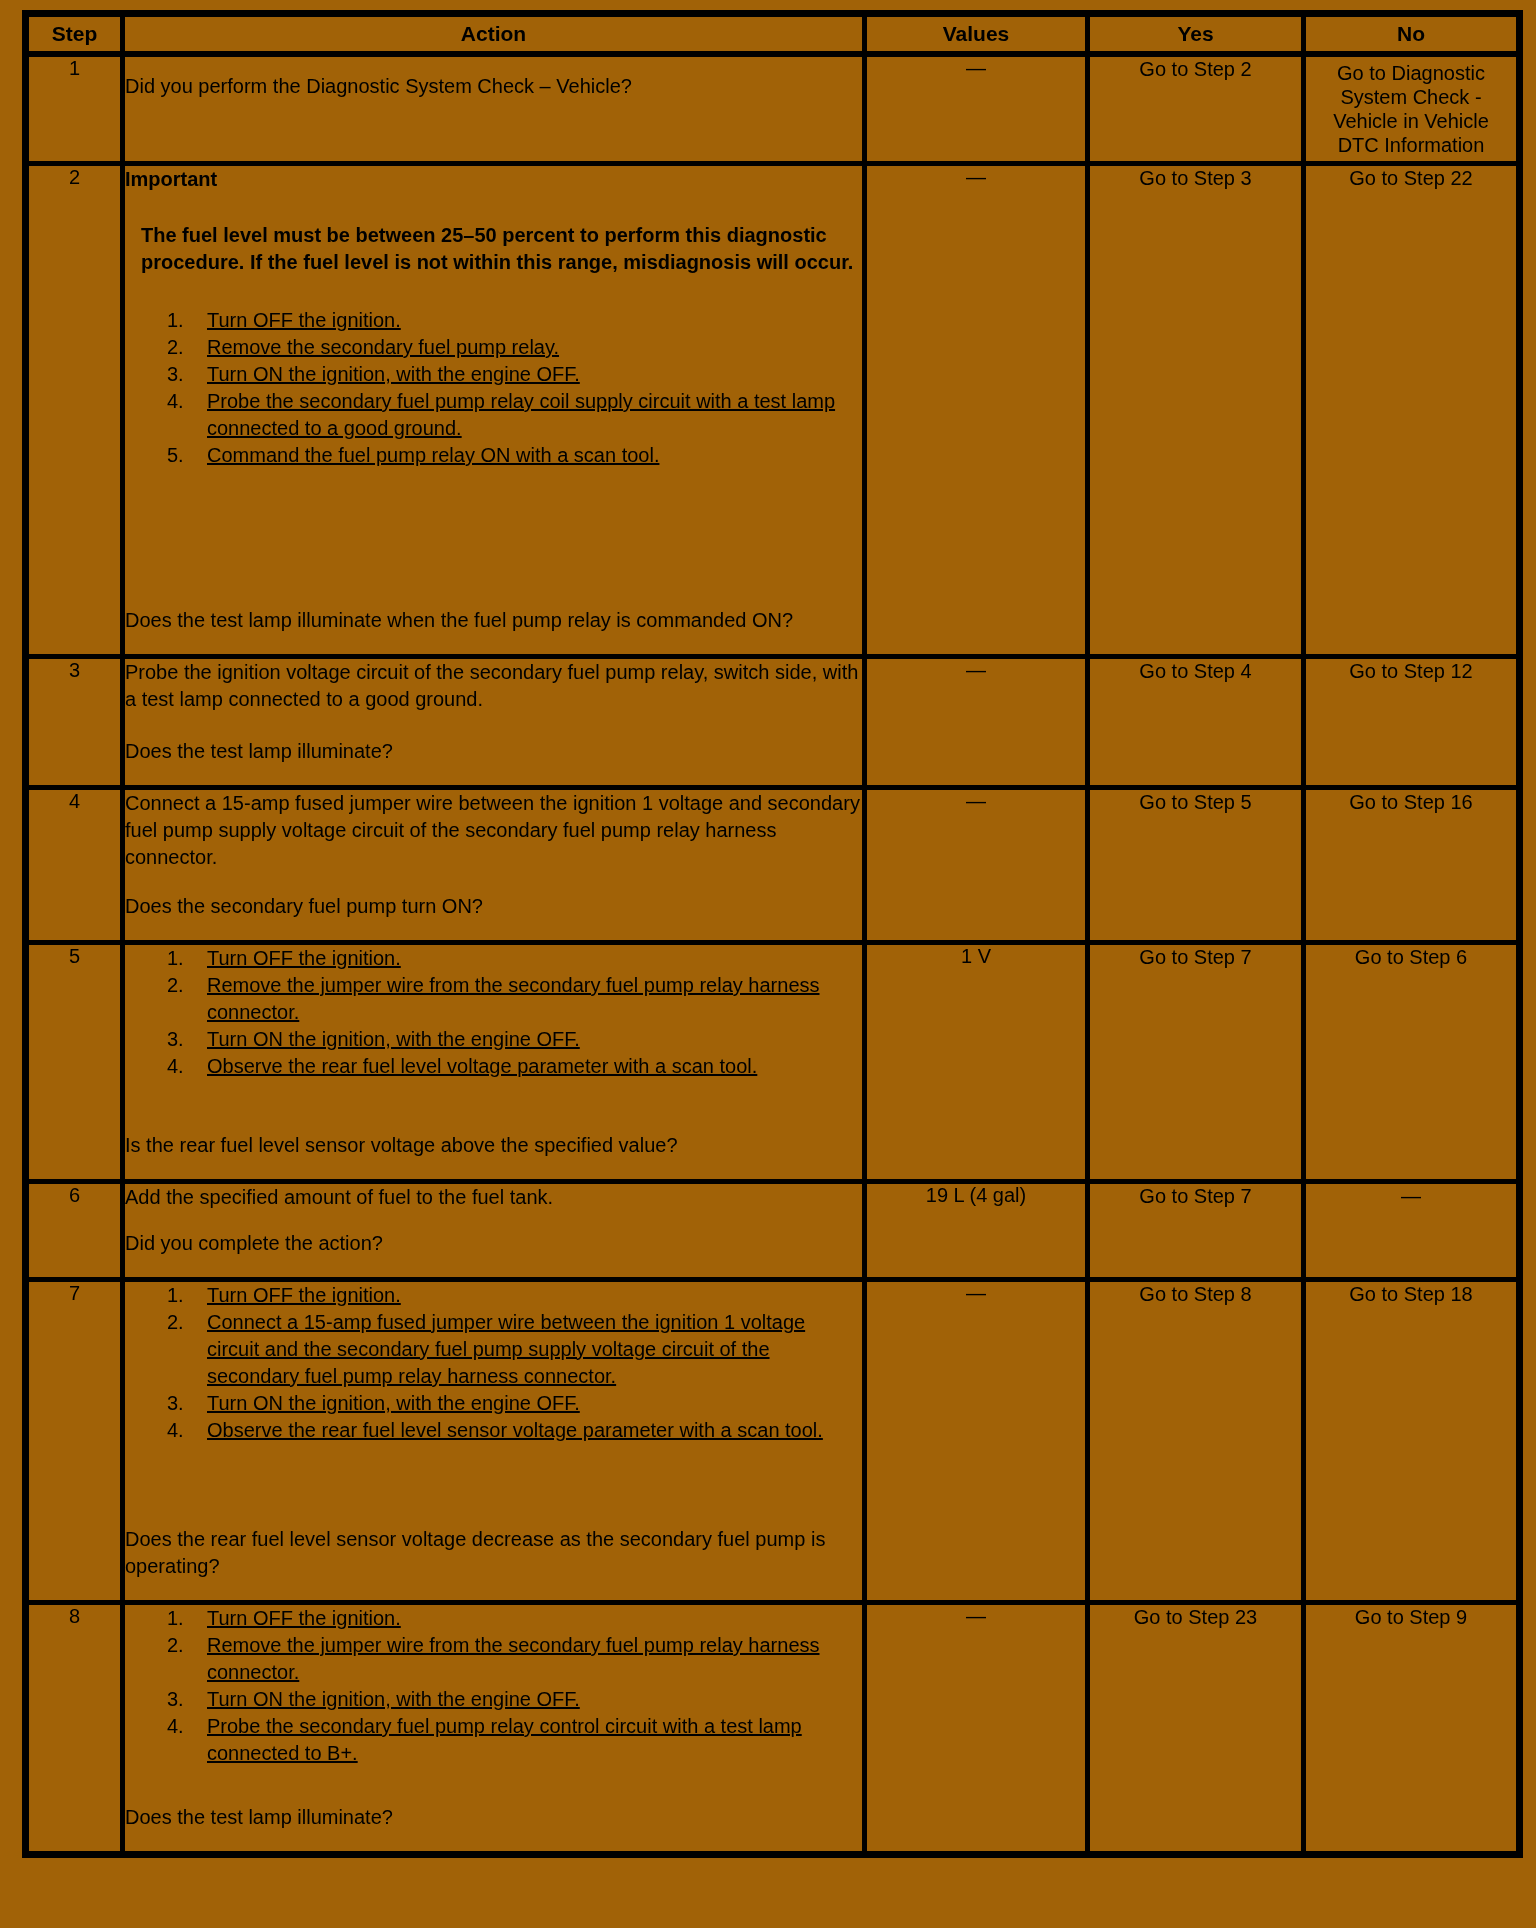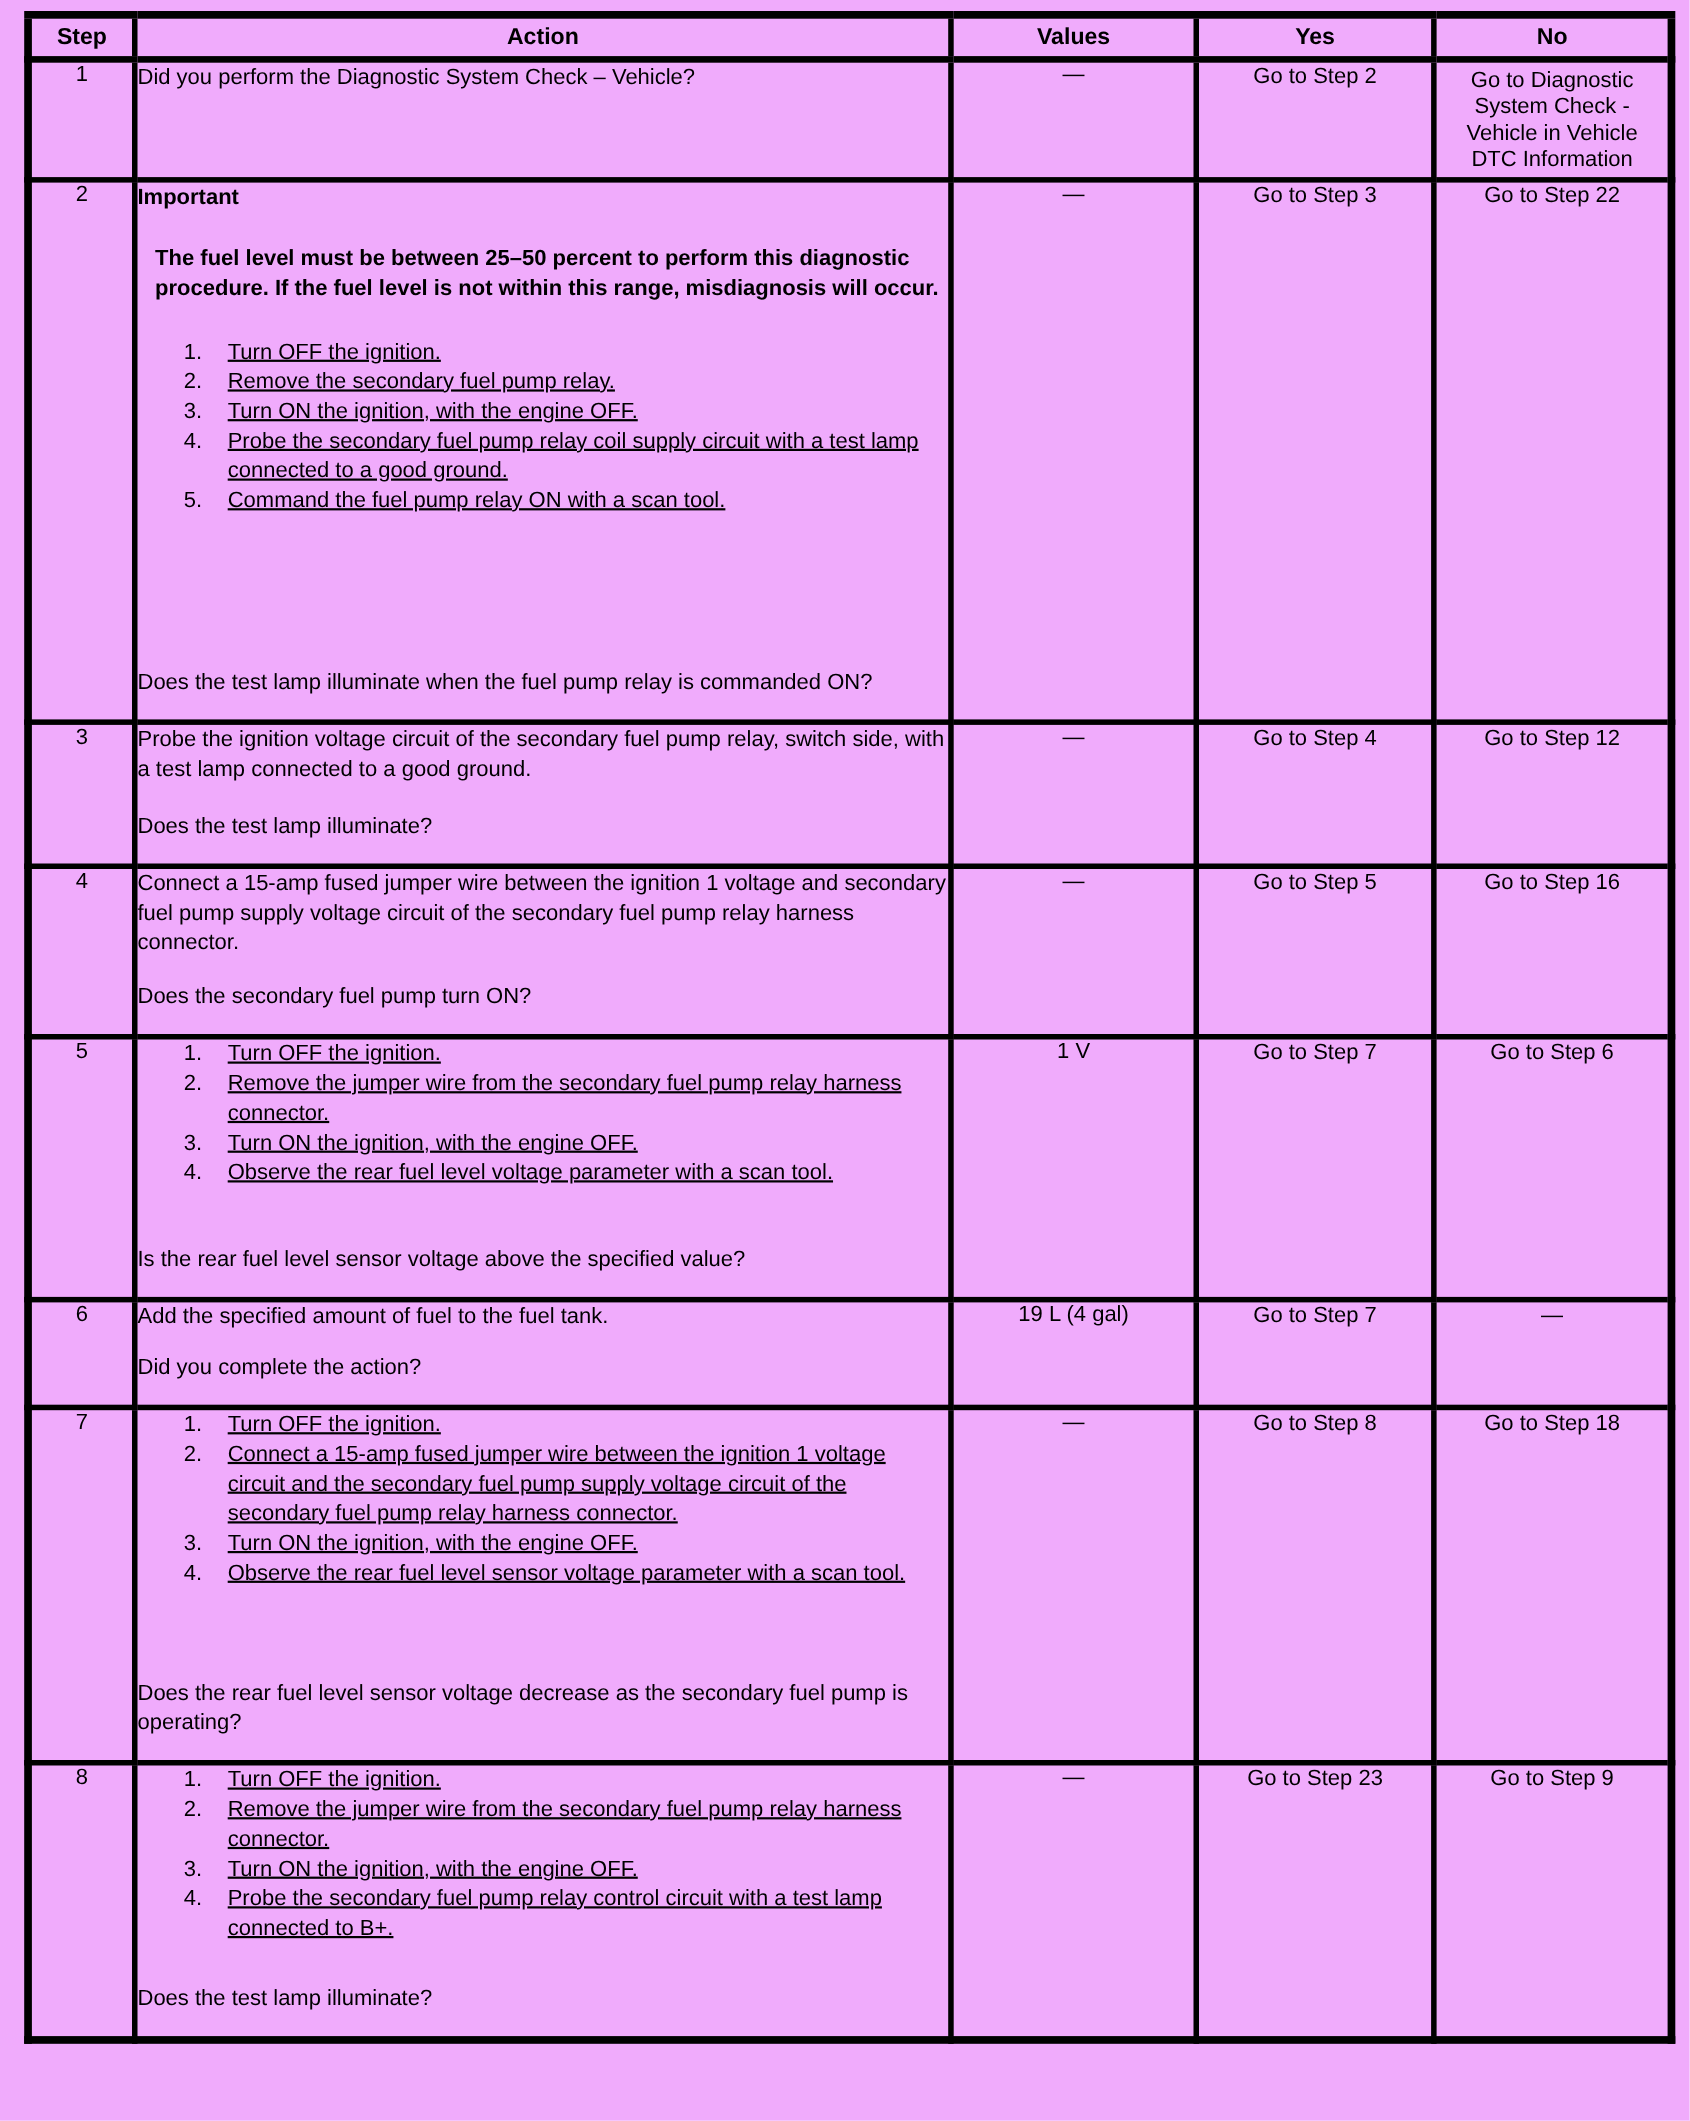--- a/index.html
+++ b/index.html
@@ -1,36 +1,36 @@
 <!DOCTYPE html>
 <html><head>
 <meta charset="utf-8">
 <style>
   html,body{margin:0;padding:0;background:#fff;color:#000;
     font-family:"Liberation Sans","DejaVu Sans",sans-serif;}
-  .page{width:1536px;height:1928px;box-sizing:border-box;padding:10px 36px 8px 22px;background:#f0abfc;}
+  .page{width:1536px;height:1928px;box-sizing:border-box;padding:10px 36px 8px 22px;background:#a16207;}
   table.diag{border-collapse:collapse;width:1494px;table-layout:fixed;
     border:7px solid #000;}
   table.diag th, table.diag td{border:5px solid #000;padding:0;vertical-align:top;}
   table.diag th{border-top:7px solid #000;border-bottom:6px solid #000;
     font-size:21px;font-weight:bold;text-align:center;padding:5px 2px;}
   col.c-step{width:97px;}
   col.c-action{width:742px;}
   col.c-values{width:223px;}
   col.c-yes{width:216px;}
   col.c-no{width:216px;}
 
   td.step{vertical-align:middle;text-align:center;font-size:20px;}
   td.values{vertical-align:middle;text-align:center;font-size:20px;}
   td.yes, td.no{vertical-align:bottom;text-align:center;font-size:20px;padding:4px 6px 8px 6px;line-height:24px;}
   td.no.fulltext{vertical-align:middle;padding:4px 4px;text-align:center;}
 
   td.action{font-size:20px;line-height:27px;padding:5px 10px 8px 7px;}
   .acell{display:flex;flex-direction:column;}
-  .r1 .acell{min-height:88px;}
+  .r1 .acell{min-height:88px;margin-top:16px;}
   .r2 .acell{min-height:488px;}
   .r3 .acell{min-height:126px;}
   .r4 .acell{min-height:150px;}
   .r5 .acell{min-height:234px;}
   .r6 .acell{min-height:93px;}
   .r7 .acell{min-height:318px;}
   .r8 .acell{min-height:246px;}
   .important-label{font-weight:bold;margin:0 12px 29px 0;}
   .warning-text{font-weight:bold;margin:0 0 31px 16px;}
   .steplist{margin:0;padding:0 0 0 42px;list-style:none;}

